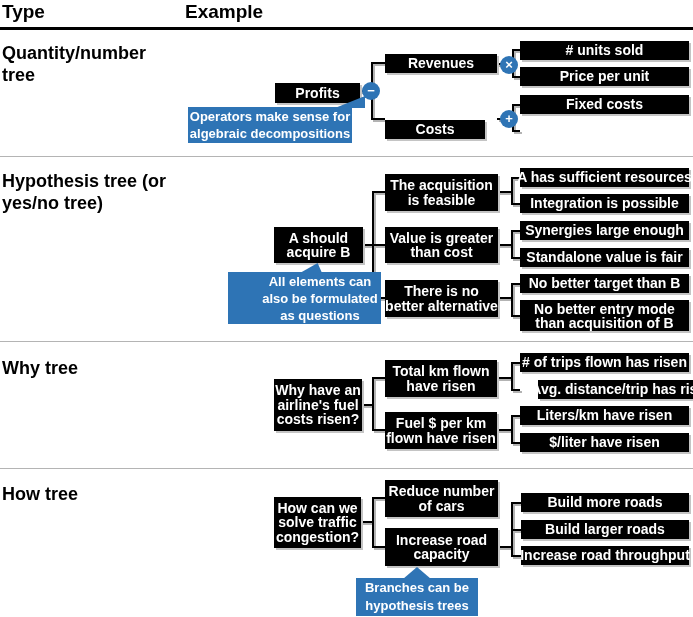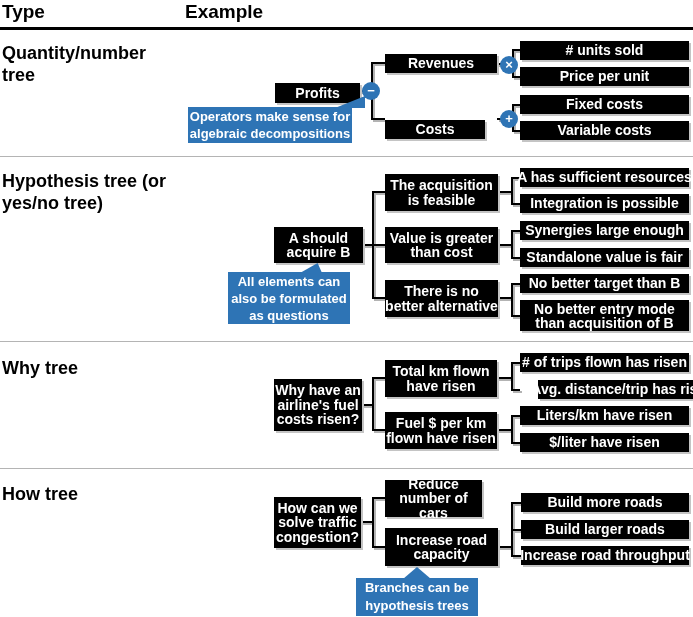--- a/index.html
+++ b/index.html
@@ -55,21 +55,20 @@
 
   <div class="box one" style="left:275px;top:83px;width:85px;height:20px;">Profits</div>
   <div class="opc" style="left:362px;top:82px;">−</div>
   <div class="box one" style="left:385px;top:54px;width:112px;height:19px;">Revenues</div>
   <div class="box one" style="left:385px;top:120px;width:100px;height:19px;">Costs</div>
   <div class="opc" style="left:500px;top:56px;">×</div>
   <div class="opc" style="left:500px;top:110px;">+</div>
   <div class="box one" style="left:520px;top:41px;width:169px;height:19px;"># units sold</div>
   <div class="box one" style="left:520px;top:67px;width:169px;height:19px;">Price per unit</div>
   <div class="box one" style="left:520px;top:95px;width:169px;height:19px;">Fixed costs</div>
-  <div class="box one" style="left:520px;top:121px;width:169px;height:19px;">Variable costs</div>
 
   <div class="tri" style="left:335px;top:96px;width:30px;height:12px;clip-path:polygon(0 100%,100% 0,100% 100%);"></div>
   <div class="callout" style="left:188px;top:107px;width:164px;height:36px;">Operators make sense for algebraic decompositions</div>
 
   <div class="sec-title" style="left:2px;top:170px;width:175px;">Hypothesis tree (or yes/no tree)</div>
 
   <div class="ln h" style="left:363px;top:244px;width:9px;"></div>
   <div class="ln v" style="left:372px;top:191px;height:108px;"></div>
   <div class="ln h" style="left:372px;top:191px;width:13px;"></div>
   <div class="ln h" style="left:372px;top:244px;width:13px;"></div>
@@ -95,21 +94,21 @@
   <div class="box" style="left:385px;top:227px;width:113px;height:36px;">Value is greater than cost</div>
   <div class="box" style="left:385px;top:280px;width:113px;height:37px;">There is no better alternative</div>
   <div class="box one" style="left:520px;top:168px;width:169px;height:19px;">A has sufficient resources</div>
   <div class="box one" style="left:520px;top:194px;width:169px;height:19px;">Integration is possible</div>
   <div class="box one" style="left:520px;top:221px;width:169px;height:19px;">Synergies large enough</div>
   <div class="box one" style="left:520px;top:248px;width:169px;height:19px;">Standalone value is fair</div>
   <div class="box one" style="left:520px;top:274px;width:169px;height:19px;">No better target than B</div>
   <div class="box" style="left:520px;top:300px;width:169px;height:31px;line-height:14px;">No better entry mode than acquisition of B</div>
 
   <div class="tri" style="left:300px;top:263px;width:22px;height:10px;clip-path:polygon(0 100%,80% 0,100% 100%);"></div>
-  <div class="callout" style="left:228px;top:272px;width:122px;height:52px;">All elements can also be formulated as questions</div>
+  <div class="callout" style="left:228px;top:272px;width:122px;height:52px;padding-left:31px;">All elements can also be formulated as questions</div>
 
   <div class="sec-title" style="left:2px;top:357px;">Why tree</div>
 
   <div class="ln h" style="left:362px;top:404px;width:10px;"></div>
   <div class="ln v" style="left:372px;top:377px;height:54px;"></div>
   <div class="ln h" style="left:372px;top:377px;width:13px;"></div>
   <div class="ln h" style="left:372px;top:429px;width:13px;"></div>
 
   <div class="ln h" style="left:497px;top:377px;width:14px;"></div>
   <div class="ln v" style="left:511px;top:362px;height:28px;"></div>
@@ -136,21 +135,21 @@
   <div class="ln h" style="left:372px;top:497px;width:13px;"></div>
   <div class="ln h" style="left:372px;top:546px;width:13px;"></div>
 
   <div class="ln h" style="left:498px;top:546px;width:13px;"></div>
   <div class="ln v" style="left:511px;top:502px;height:55px;"></div>
   <div class="ln h" style="left:511px;top:502px;width:10px;"></div>
   <div class="ln h" style="left:511px;top:529px;width:10px;"></div>
   <div class="ln h" style="left:511px;top:555px;width:10px;"></div>
 
   <div class="box" style="left:274px;top:497px;width:87px;height:51px;">How can we solve traffic congestion?</div>
-  <div class="box" style="left:385px;top:480px;width:97px;height:37px;">Reduce number of cars</div>
+  <div class="box" style="left:385px;top:480px;width:113px;height:37px;">Reduce number of cars</div>
   <div class="box" style="left:385px;top:528px;width:113px;height:38px;">Increase road capacity</div>
   <div class="box one" style="left:521px;top:493px;width:168px;height:19px;">Build more roads</div>
   <div class="box one" style="left:521px;top:520px;width:168px;height:19px;">Build larger roads</div>
   <div class="box one" style="left:521px;top:546px;width:168px;height:19px;">Increase road throughput</div>
 
   <div class="tri" style="left:403px;top:567px;width:28px;height:12px;clip-path:polygon(0 100%,50% 0,100% 100%);"></div>
   <div class="callout" style="left:356px;top:578px;width:122px;height:38px;line-height:18px;">Branches can be hypothesis trees</div>
 
 </div>
 

